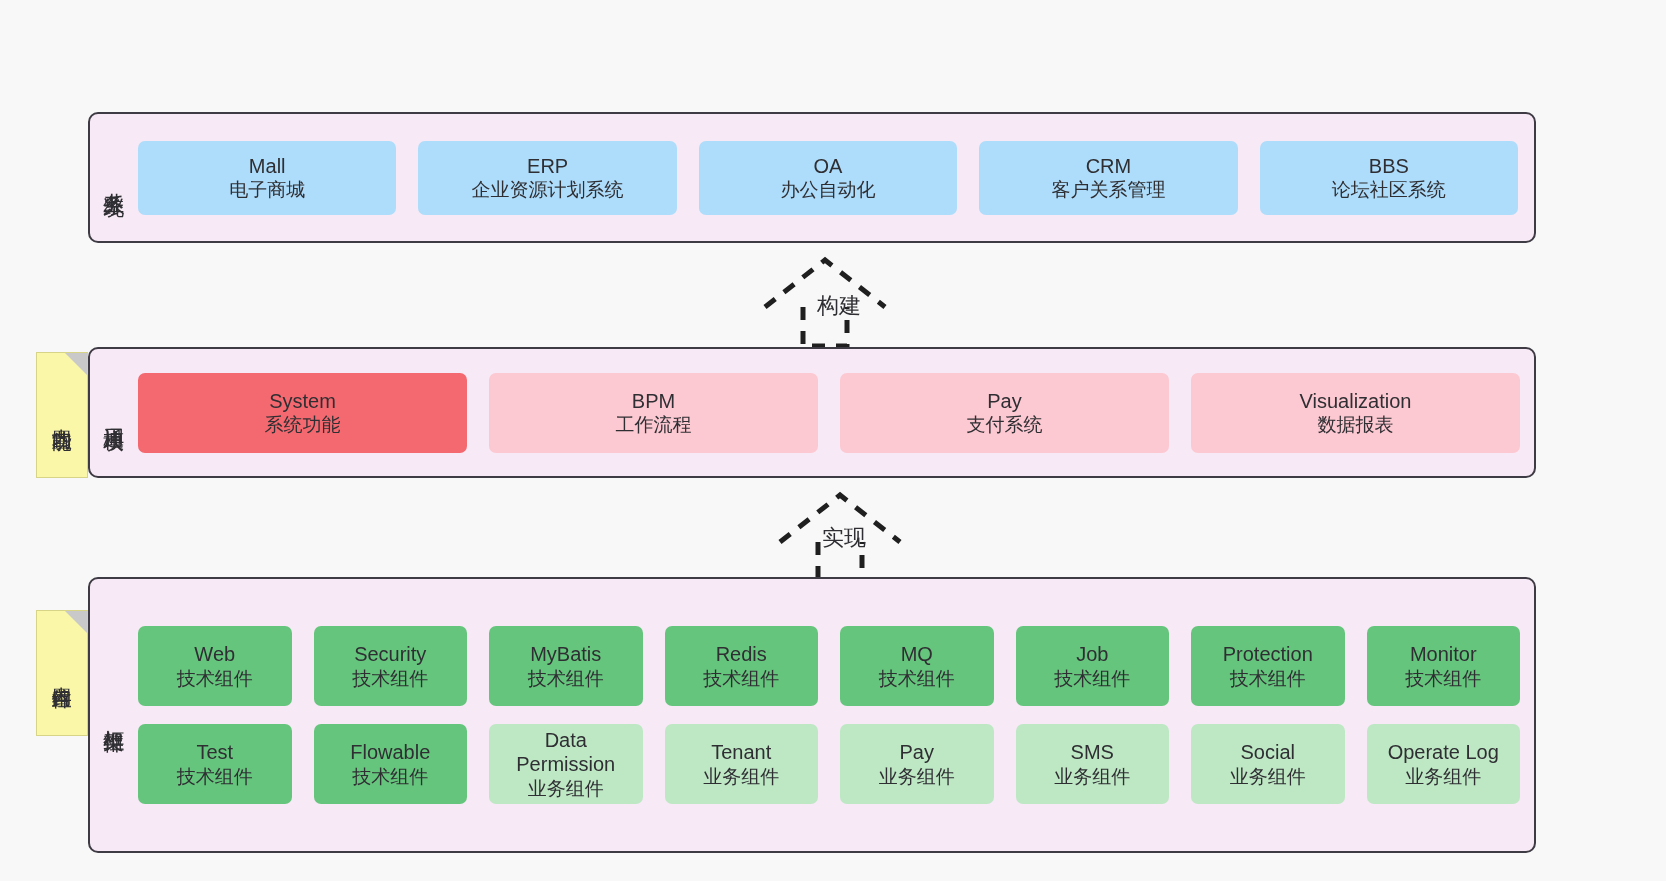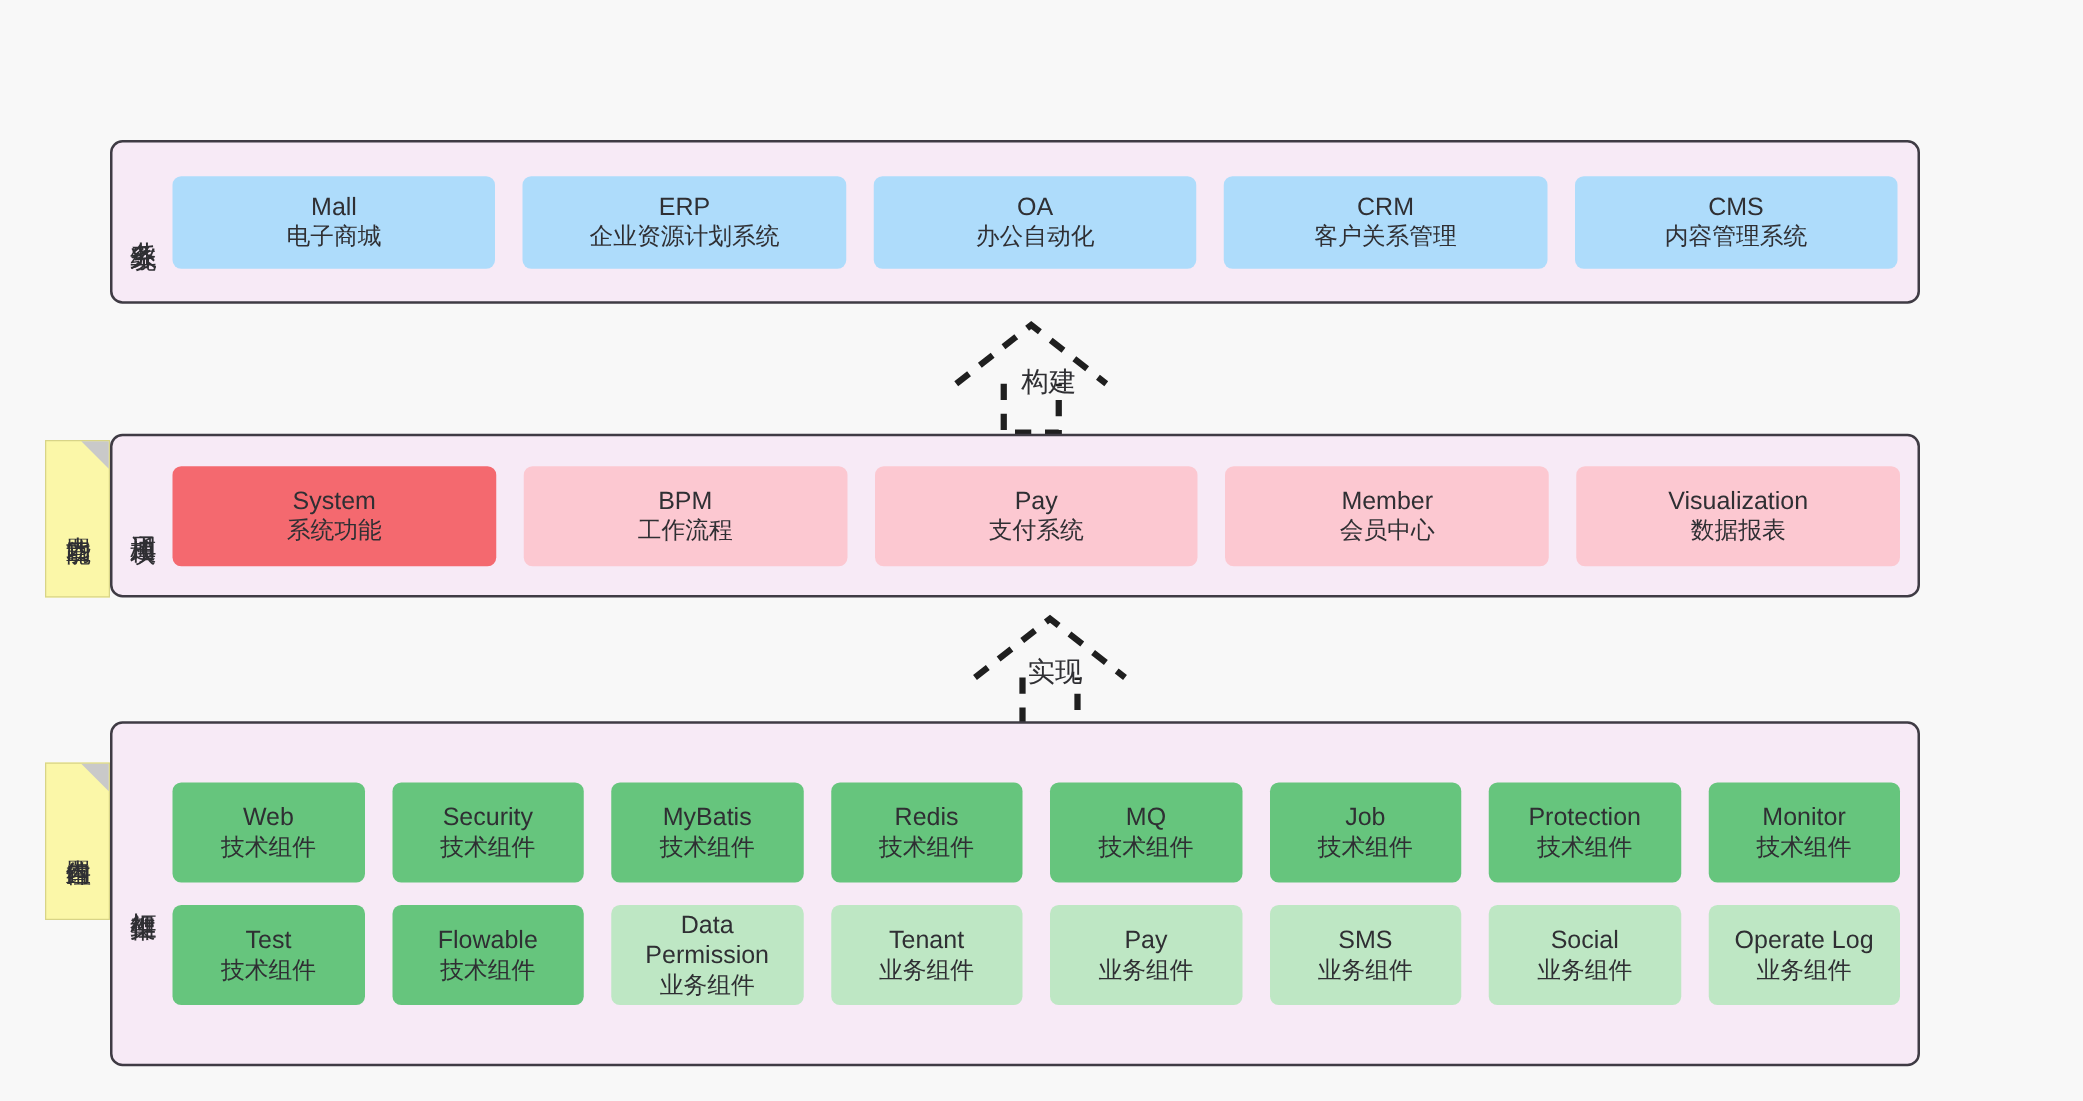--- a/index.html
+++ b/index.html
@@ -164,22 +164,22 @@
         </div>
         <div class="card blue">
           <span class="c-name">OA</span>
           <span class="c-sub">办公自动化</span>
         </div>
         <div class="card blue">
           <span class="c-name">CRM</span>
           <span class="c-sub">客户关系管理</span>
         </div>
         <div class="card blue">
-          <span class="c-name">CMS</span>
-          <span class="c-sub">内容管理系统</span>
+          <span class="c-name">BBS</span>
+          <span class="c-sub">论坛社区系统</span>
         </div>
 
       </div>
     </div>
   </div>
 
   <div class="gen-arrow" id="arrow-build">
     <svg viewBox="0 0 200 100" xmlns="http://www.w3.org/2000/svg">
       <polyline points="20,55 80,8 140,55" fill="none" stroke="#1f1f1f" stroke-width="5" stroke-dasharray="13 11" stroke-linecap="butt"></polyline>
       <polyline points="58,55 58,94 102,94 102,55" fill="none" stroke="#1f1f1f" stroke-width="5" stroke-dasharray="13 11" stroke-linecap="butt"></polyline>
@@ -202,24 +202,20 @@
         </div>
         <div class="card pink">
           <span class="c-name">BPM</span>
           <span class="c-sub">工作流程</span>
         </div>
         <div class="card pink">
           <span class="c-name">Pay</span>
           <span class="c-sub">支付系统</span>
         </div>
         <div class="card pink">
-          <span class="c-name">Member</span>
-          <span class="c-sub">会员中心</span>
-        </div>
-        <div class="card pink">
           <span class="c-name">Visualization</span>
           <span class="c-sub">数据报表</span>
         </div>
 
       </div>
     </div>
   </div>
 
   <div class="gen-arrow" id="arrow-realize">
     <svg viewBox="0 0 200 100" xmlns="http://www.w3.org/2000/svg">

